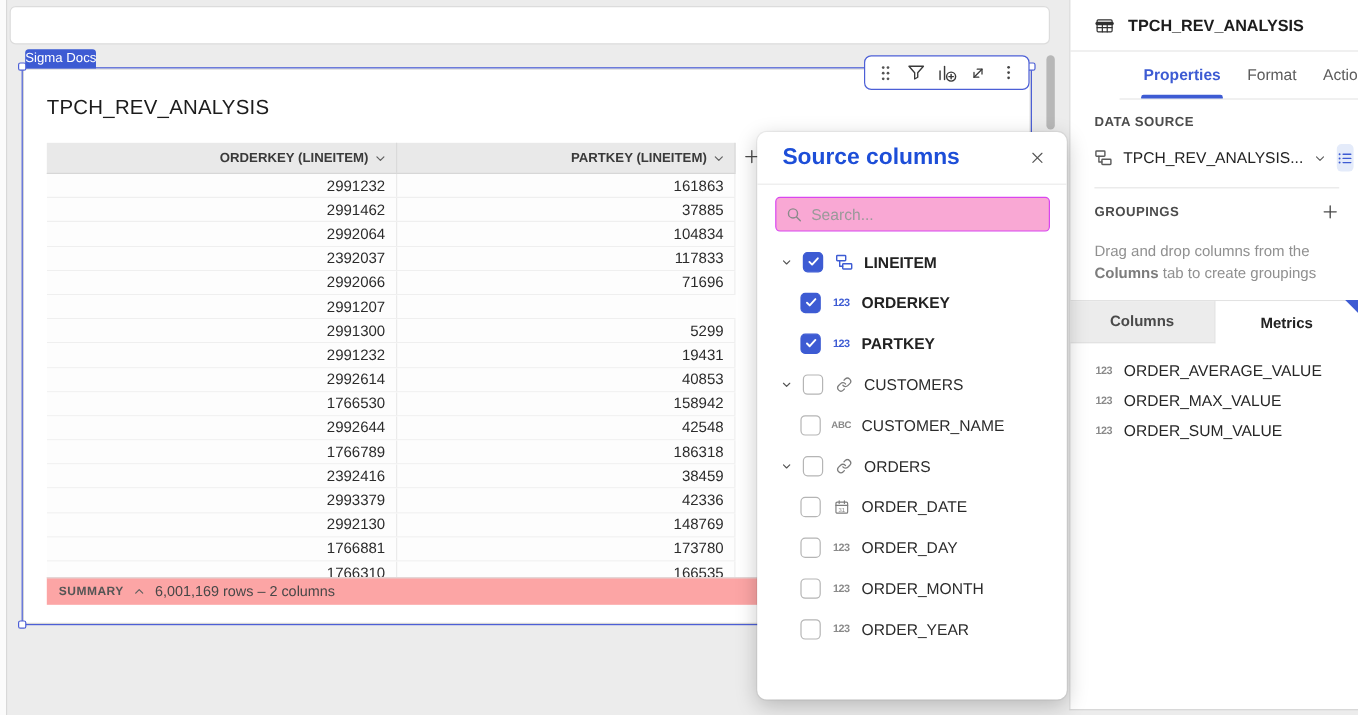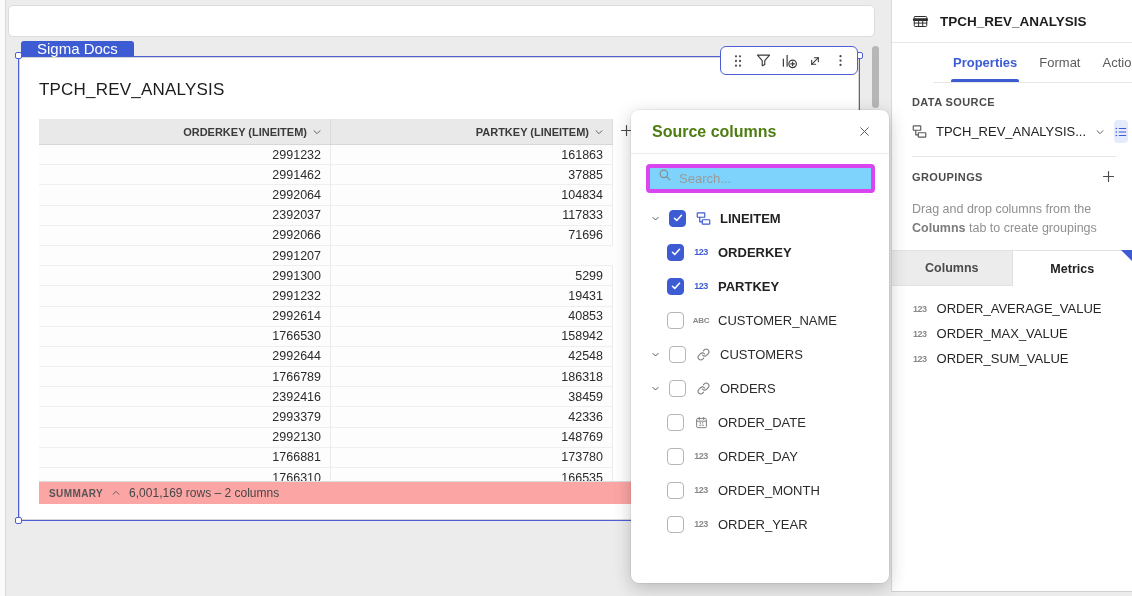--- a/index.html
+++ b/index.html
@@ -6,21 +6,21 @@
   html,body { width:1132px; height:596px; overflow:hidden; }
   body { font-family:"Liberation Sans", sans-serif; background:#ececec; position:relative; color:#262626; }
   #app { position:absolute; inset:0; width:1132px; height:596px; }
 
   
   .left-strip { position:absolute; left:0; top:0; width:6px; height:596px; background:#fbfbfb; border-right:1px solid #d8d8d8; }
   .top-bar { position:absolute; left:8px; top:5px; width:867px; height:32px; background:#fff; border:1px solid #dcdcdc; border-radius:5px; }
 
   .sel-rect { position:absolute; left:18px; top:56px; width:842px; height:465px; border:1.5px solid #4c5fd6; pointer-events:none; z-index:4; }
   .sel-handle { position:absolute; width:7px; height:7px; background:#fff; border:1.5px solid #4c5fd6; border-radius:2px; z-index:5; }
-  .badge { position:absolute; left:21px; top:41px; height:16px; background:#3d5bd3; color:#fff; font-size:15px; line-height:16px; padding:0 16px; border-radius:3px 3px 0 0; z-index:5; }
+  .badge { position:absolute; left:21px; top:41px; height:16px; background:#3d5bd3; color:#fff; font-size:11px; line-height:16px; padding:0 0; border-radius:3px 3px 0 0; z-index:5; }
 
   .card { position:absolute; left:19px; top:57px; width:840px; height:463px; background:#fff; border:1px solid #d6d6d6; z-index:1; }
   .card-title { position:absolute; left:19px; top:22px; font-size:17px; color:#1c1c1c; letter-spacing:.2px; }
 
   .grid { position:absolute; left:19px; top:61px; width:574px; }
   .grid-header { display:flex; height:26px; background:#e9e9e9; border-bottom:1px solid #d7d7d7; }
   .hcell { display:flex; align-items:center; justify-content:flex-end; gap:5px; padding-right:8px; font-size:11px; font-weight:bold; color:#3a3a3a; border-right:1px solid #dadada; }
   .hcell.c1 { width:292px; } .hcell.c2 { width:282px; }
   .grid-body { height:336px; overflow:hidden; }
   .grid-row { display:flex; height:20.2px; border-bottom:1px solid #efefef; background:#fdfdfd; }
@@ -34,23 +34,23 @@
   .summary-text { font-size:12px; color:#474747; }
 
   .el-toolbar { position:absolute; left:720px; top:46px; width:138px; height:29px; background:#fff; border:1.5px solid #4c5fd6; border-radius:6px; display:flex; align-items:center; justify-content:space-around; padding:0 4px; z-index:6; }
   .tb-btn { display:flex; align-items:center; justify-content:center; width:22px; height:22px; cursor:pointer; }
 
   .canvas-scrollbar { position:absolute; left:872px; top:46px; width:7px; height:62px; background:#b7b7b7; border-radius:4px; z-index:3; }
 
   
   .panel { position:absolute; left:631px; top:110px; width:258px; height:473px; background:#fff; border-radius:8px; box-shadow:0 5px 18px rgba(0,0,0,.22), 0 0 0 1px rgba(0,0,0,.05); z-index:10; }
   .panel-header { display:flex; align-items:center; justify-content:space-between; padding:0 16px 0 21px; height:44px; border-bottom:1px solid #ececec; }
-  .panel-title { font-size:16px; font-weight:bold; color:#4d7c0f;text-align:center; }
+  .panel-title { font-size:19px; font-weight:bold; color:#1d4ed8;text-align:center; }
   .panel-close { width:18px; height:18px; display:flex; align-items:center; justify-content:center; cursor:pointer; }
-  .search-box { margin:10px 14px 4px 15px; height:29px; border:4px solid #d946ef; border-radius:4px; display:flex; padding:0 8px; gap:7px; background:#7dd3fc; }
+  .search-box { margin:10px 14px 4px 15px; height:29px; border:1px solid #d946ef; border-radius:4px; display:flex; align-items:center; padding:0 8px; gap:7px; background:#f9a8d4; }
   .search-box input { border:none; outline:none; font-size:13px; color:#333; width:180px; font-family:"Liberation Sans",sans-serif; background:transparent; }
   .search-box input::placeholder { color:#9a9a9a; }
   .tree { padding:4px 0 0 18px; }
   .tree-row { display:flex; align-items:center; height:34px; gap:7px; cursor:pointer; }
   .tw { width:13px; display:flex; align-items:center; justify-content:center; flex:none; }
   .tree-row.child { padding-left:18px; }
   .cb { width:17px; height:17px; border-radius:4px; border:1.5px solid #b5b5b5; background:#fff; flex:none; display:flex; align-items:center; justify-content:center; cursor:pointer; }
   .cb.checked { background:#3d5bd3; border-color:#3d5bd3; }
   .ticon { width:20px; display:flex; align-items:center; justify-content:center; flex:none; }
   .num-ic { font-size:9px; font-weight:bold; letter-spacing:-.5px; color:#8a8a8a; }
@@ -322,43 +322,43 @@
           <span class="cb checked">
             <svg width="12" height="12" viewBox="0 0 24 24" fill="none" stroke="#fff" stroke-width="3.2" stroke-linecap="round" stroke-linejoin="round">
               <path d="M5 12.5l4.5 4.5L19 6.5"></path>
             </svg>
           </span>
           <span class="ticon">
             <span class="num-ic blue">123</span>
           </span>
           <span class="tlabel bold">PARTKEY</span>
         </div>
-        <div class="tree-row child">
-          <span class="cb"></span>
-          <span class="ticon">
-            <span class="abc-ic">ABC</span>
-          </span>
-          <span class="tlabel">CUSTOMER_NAME</span>
-        </div>
         <div class="tree-row">
           <span class="tw">
             <svg width="9" height="9" viewBox="0 0 24 24" fill="none" stroke="#555" stroke-width="2.6" stroke-linecap="round" stroke-linejoin="round">
               <path d="M5 9l7 7 7-7"></path>
             </svg>
           </span>
           <span class="cb"></span>
           <span class="ticon">
             <span>
               <svg width="13" height="13" viewBox="0 0 24 24" fill="none" stroke="#7d7d7d" stroke-width="2" stroke-linecap="round" stroke-linejoin="round">
                 <path d="M10 13a5 5 0 0 0 7.54.54l3-3a5 5 0 0 0-7.07-7.07l-1.72 1.71"></path>
                 <path d="M14 11a5 5 0 0 0-7.54-.54l-3 3a5 5 0 0 0 7.07 7.07l1.71-1.71"></path>
               </svg>
             </span>
           </span>
           <span class="tlabel">CUSTOMERS</span>
+        </div>
+        <div class="tree-row child">
+          <span class="cb"></span>
+          <span class="ticon">
+            <span class="abc-ic">ABC</span>
+          </span>
+          <span class="tlabel">CUSTOMER_NAME</span>
         </div>
         <div class="tree-row">
           <span class="tw">
             <svg width="9" height="9" viewBox="0 0 24 24" fill="none" stroke="#555" stroke-width="2.6" stroke-linecap="round" stroke-linejoin="round">
               <path d="M5 9l7 7 7-7"></path>
             </svg>
           </span>
           <span class="cb"></span>
           <span class="ticon">
             <span>

